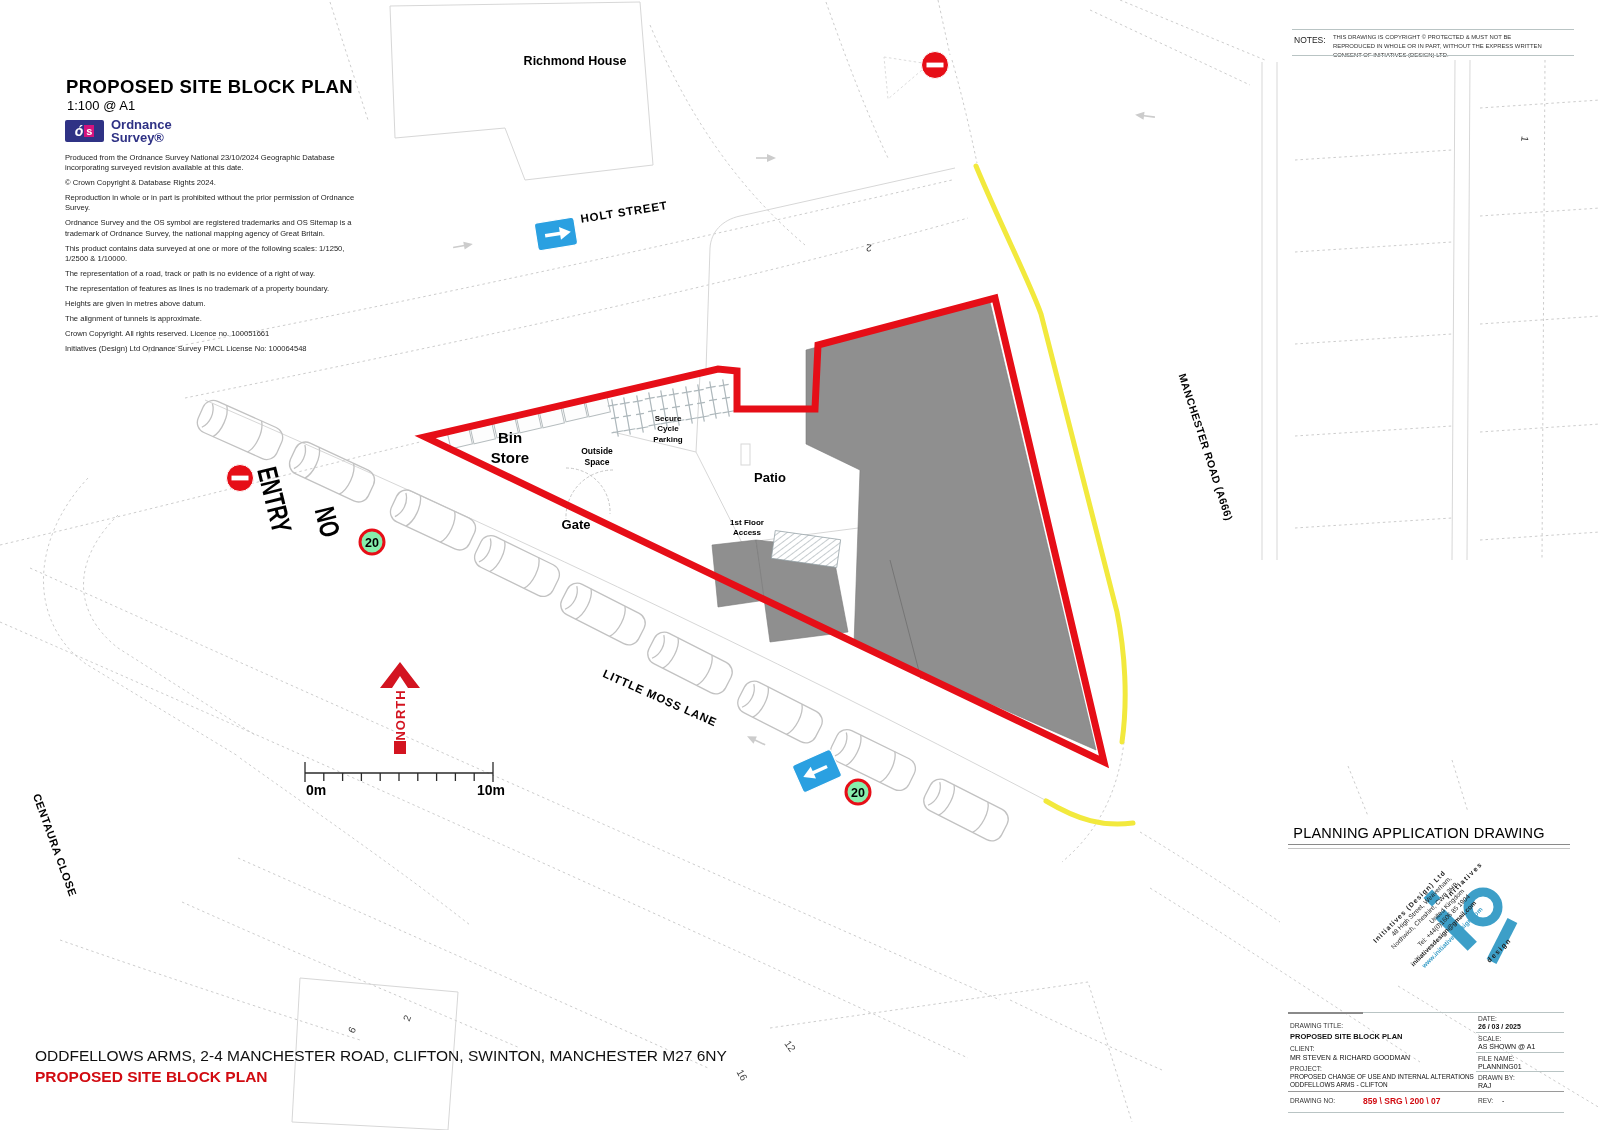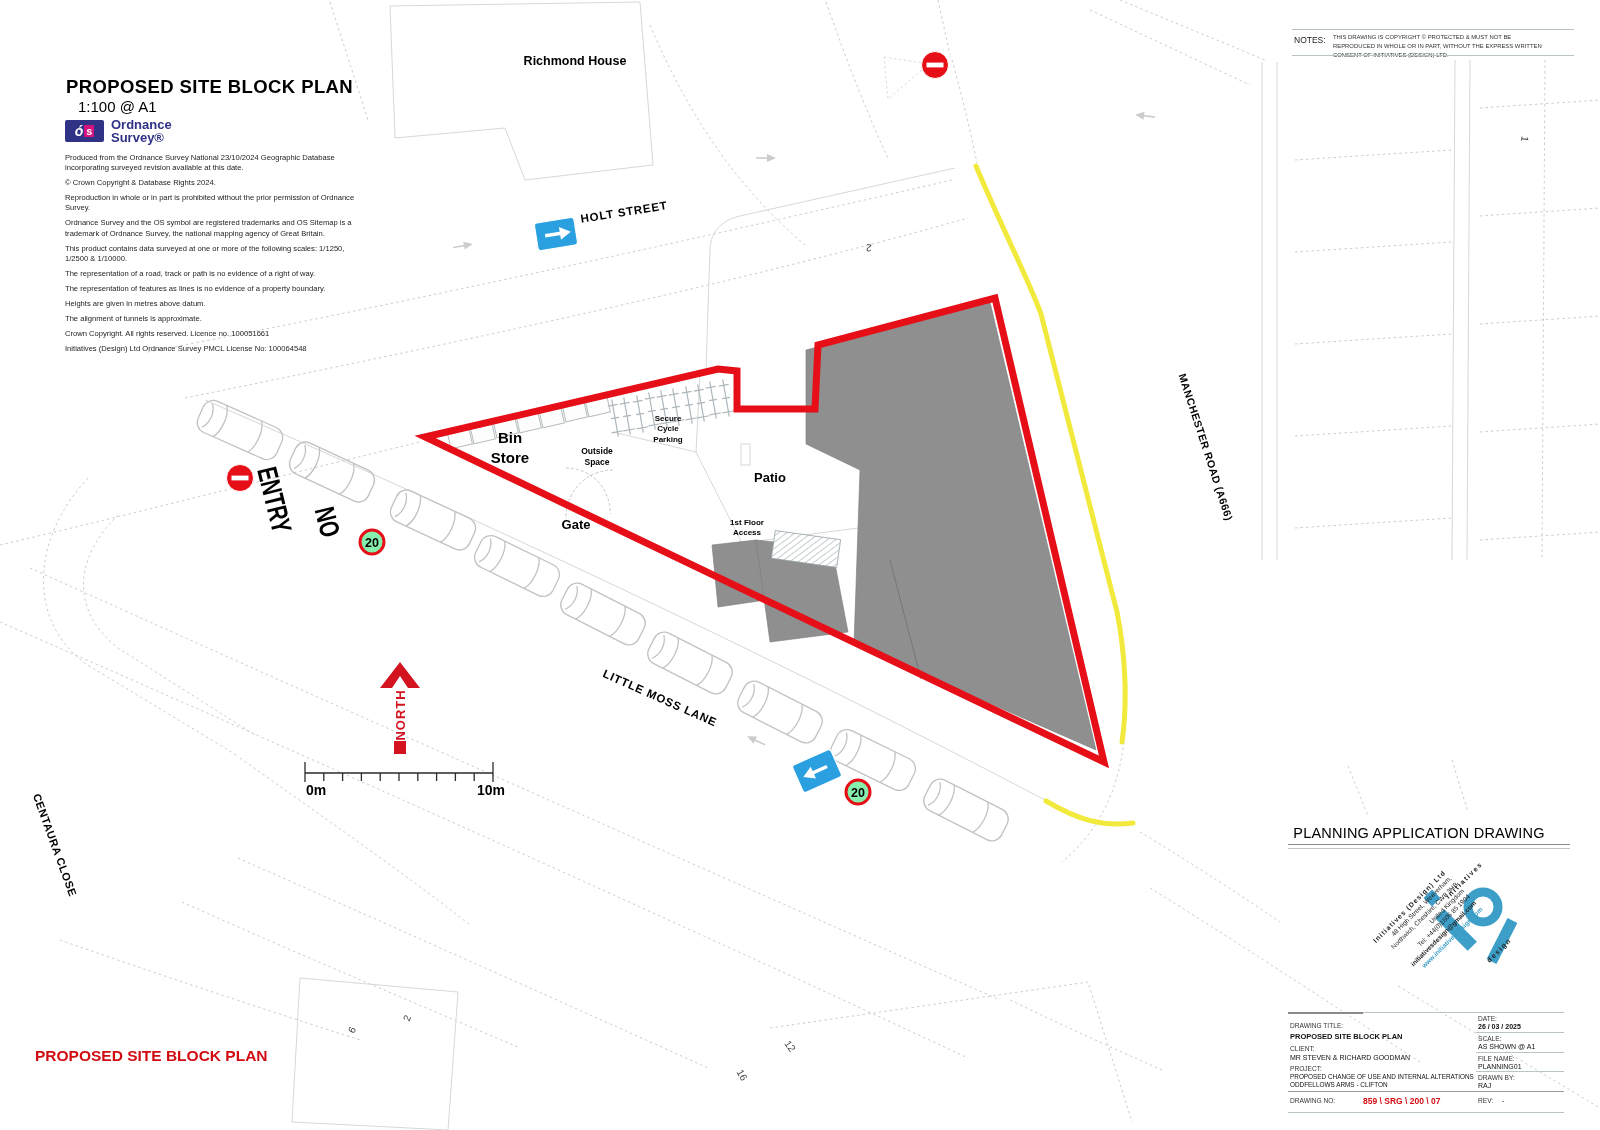--- a/index.html
+++ b/index.html
@@ -4,21 +4,21 @@
 <style>
   html,body{margin:0;padding:0;background:#ffffff;}
   .sheet{position:relative;width:1600px;height:1130px;background:#fff;overflow:hidden;
          font-family:"Liberation Sans",sans-serif;}
   .sheet svg{position:absolute;left:0;top:0;}
   .lbl{position:absolute;color:#000;white-space:pre;font-family:"Liberation Sans",sans-serif;}
   .pre{white-space:pre-line;text-align:center;line-height:1.3;}
   .b{font-weight:bold;}
   
   .page-title{left:66px;top:76px;font-size:18.5px;font-weight:bold;letter-spacing:.4px;}
-  .scale-note{left:78px;top:98px;font-size:15px;}
+  .scale-note{left:67px;top:98px;font-size:13px;}
   .os-box{position:absolute;left:65px;top:120px;width:39px;height:22px;border-radius:2px;
           background:var(--os-navy,#2f3285);display:flex;align-items:center;justify-content:center;gap:1px;}
   .os-o{color:#fff;font-style:italic;font-weight:bold;font-size:14px;line-height:14px;}
   .os-s{background:var(--os-magenta,#d4137e);color:#fff;font-weight:bold;font-size:11px;line-height:12px;padding:0 2px;}
   .os-name{position:absolute;left:111px;top:119px;color:var(--os-navy,#2f3285);
            font-size:13px;line-height:12.5px;font-weight:600;}
   .copy{position:absolute;left:65px;top:153px;width:302px;font-size:7.6px;line-height:1.33;color:#1c1c1c;}
   .copy p{margin:0 0 5px 0;}
   
   .rule{position:absolute;height:1px;background:#b9c4c4;}
@@ -253,21 +253,21 @@
   <div>Survey®</div>
 </div>
 
 <div class="copy">
   <p>Produced from the Ordnance Survey National 23/10/2024 Geographic Database incorporating surveyed revision available at this date.</p>
   <p>© Crown Copyright &amp; Database Rights 2024.</p>
   <p>Reproduction in whole or in part is prohibited without the prior permission of Ordnance Survey.</p>
   <p>Ordnance Survey and the OS symbol are registered trademarks and OS Sitemap is a trademark of Ordnance Survey, the national mapping agency of Great Britain.</p>
   <p>This product contains data surveyed at one or more of the following scales: 1/1250, 1/2500 &amp; 1/10000.</p>
   <p>The representation of a road, track or path is no evidence of a right of way.</p>
-  <p>The representation of features as lines is no evidence of a property boundary.</p>
+  <p>The representation of features as lines is no trademark of a property boundary.</p>
   <p>Heights are given in metres above datum.</p>
   <p>The alignment of tunnels is approximate.</p>
   <p>Crown Copyright. All rights reserved. Licence no. 100051661</p>
   <p>Initiatives (Design) Ltd Ordnance Survey PMCL License No: 100064548</p>
 </div>
 
 <div class="rule" style="left:1292px;top:29px;width:282px;"></div>
 <div class="lbl notes-label">NOTES:</div>
 <div class="lbl notes-text">THIS DRAWING IS COPYRIGHT © PROTECTED &amp; MUST NOT BE REPRODUCED IN WHOLE OR IN PART, WITHOUT THE EXPRESS WRITTEN CONSENT OF INITIATIVES (DESIGN) LTD.</div>
 <div class="rule" style="left:1292px;top:55px;width:282px;"></div>
@@ -347,16 +347,17 @@
 <div class="tbv" style="left:1478px;top:1082px;">RAJ</div>
 
 <div class="rule" style="left:1288px;top:1091px;width:276px;background:#9a9a9a;"></div>
 <div class="tbl" style="left:1290px;top:1097px;">DRAWING NO:</div>
 <div class="tbv b" style="left:1363px;top:1096px;font-size:8.5px;color:var(--drawing-no-red,#d10b11);">859 \ SRG \ 200 \ 07</div>
 <div class="tbl" style="left:1478px;top:1097px;">REV:</div>
 <div class="tbv" style="left:1502px;top:1097px;">-</div>
 <div class="rule" style="left:1288px;top:1112px;width:276px;"></div>
 
 <div class="footer">
+  <div>ODDFELLOWS ARMS, 2-4 MANCHESTER ROAD, CLIFTON, SWINTON, MANCHESTER M27 6NY</div>
   <div class="l3">PROPOSED SITE BLOCK PLAN</div>
 </div>
 
 </div>
 
 </body></html>

